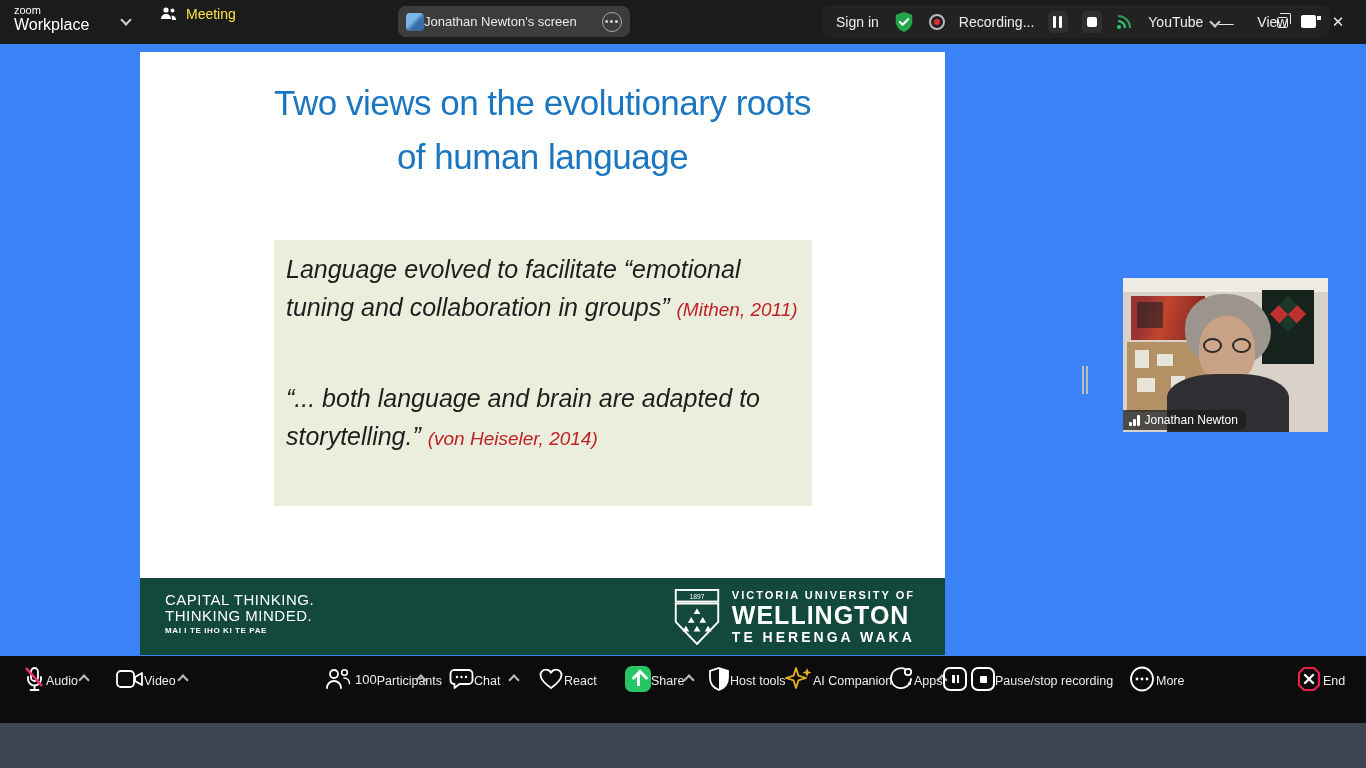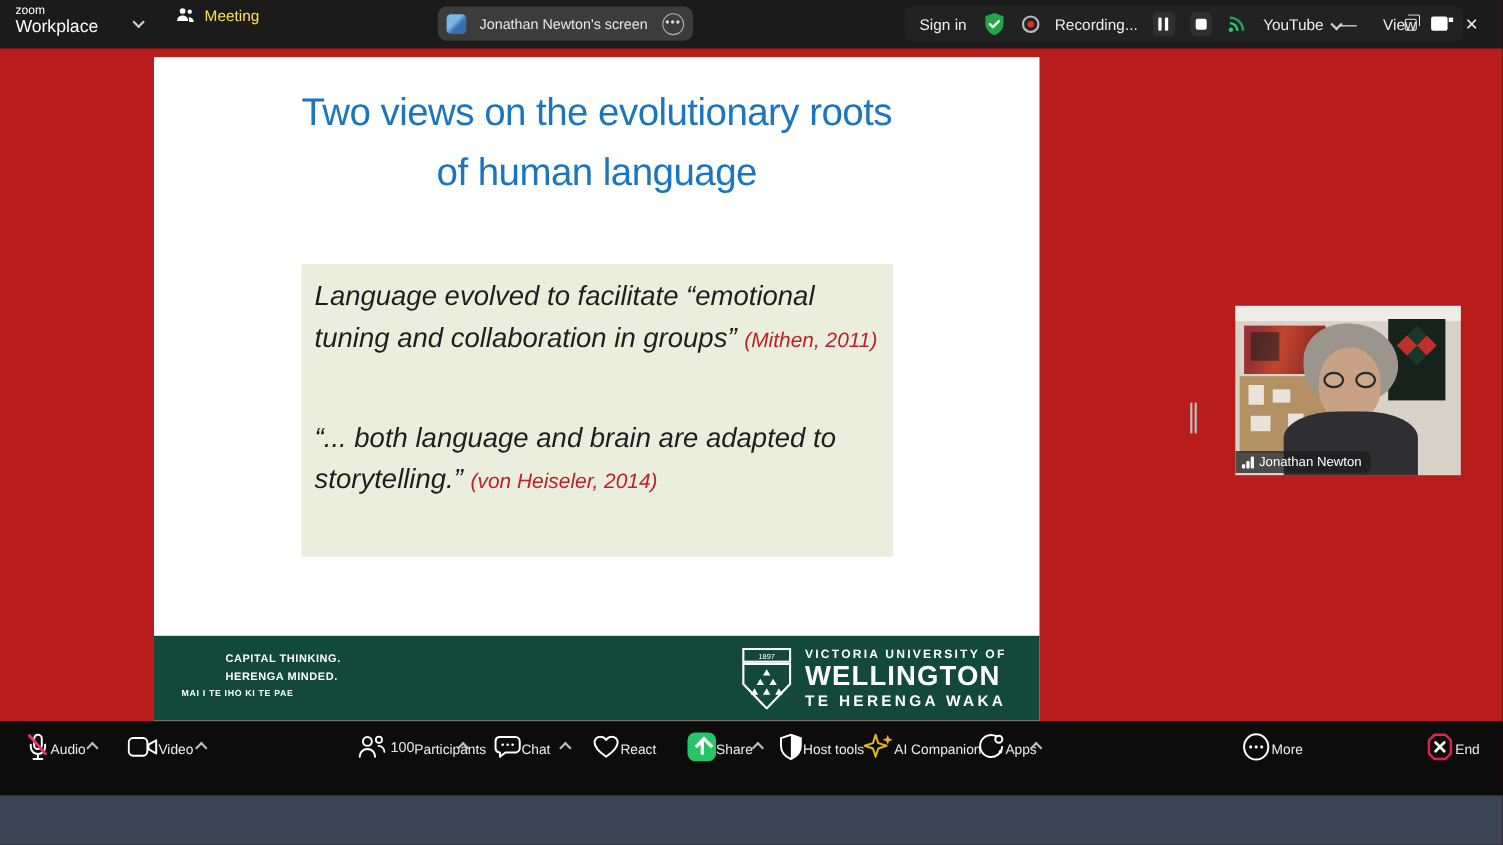--- a/index.html
+++ b/index.html
@@ -7,51 +7,51 @@
               font-family:"Liberation Sans","DejaVu Sans",sans-serif; }
 
   
   #titlebar { position:absolute; left:0; top:0; width:1366px; height:44px; background:#1b1b1b; }
   .brand { position:absolute; left:14px; top:4px; color:#fff; }
   .brand .z1 { font-size:11px; line-height:12px; }
   .brand .z2 { font-size:16px; line-height:18px; font-weight:500; }
   .chev-down { width:8px; height:8px; border-left:2px solid #cfcfcf; border-bottom:2px solid #cfcfcf; transform:rotate(-45deg); display:inline-block; }
   #brand-chevron { position:absolute; left:122px; top:16px; }
   #meeting-tab { position:absolute; left:160px; top:0; height:28px; display:flex; align-items:center; gap:8px; color:#fde047; font-size:14px; }
-  #screen-pill { position:absolute; left:398px; top:6px; width:232px; height:31px; background:#3c3c3c; border-radius:8px; display:flex; align-items:center; padding:0 8px; gap:12px; }
+  #screen-pill { position:absolute; left:398px; top:6px; width:232px; height:31px; background:#3c3c3c; border-radius:8px; display:flex; align-items:center; padding:0 8px; gap:0; }
   #screen-pill .mini-avatar { width:18px; height:18px; border-radius:4px; background:linear-gradient(135deg,#7db6e8 40%,#3a6ea8 60%); }
   #screen-pill .lbl { color:#e9e9e9; font-size:13px; flex:1; }
   .ellipsis-circle { width:20px; height:20px; border:1.5px solid #a9a9a9; border-radius:50%; color:#d8d8d8; font-size:11px; line-height:17px; text-align:center; letter-spacing:1px; }
   #tb-controls { position:absolute; left:822px; top:5px; height:33px; background:#222; border-radius:8px; display:flex; align-items:center; padding:0 14px; gap:14px; color:#eee; font-size:14px; }
   .shield-ok { width:22px; height:22px; }
   .rec-dot { width:16px; height:16px; border:2px solid #b9b9b9; border-radius:50%; position:relative; }
   .rec-dot::after { content:""; position:absolute; left:3px; top:3px; width:6px; height:6px; border-radius:50%; background:#e03131; }
   .pausebars { width:20px; height:22px; background:#2f2f2f; border-radius:5px; position:relative; }
   .pausebars::before,.pausebars::after { content:""; position:absolute; top:5px; width:3px; height:12px; background:#fff; border-radius:1px; }
   .pausebars::before{ left:5px; } .pausebars::after{ left:11px; }
   .stopsq { width:20px; height:22px; background:#2f2f2f; border-radius:5px; position:relative; }
   .stopsq::after { content:""; position:absolute; left:5px; top:6px; width:10px; height:10px; background:#fff; border-radius:2px; }
   .view-ic { width:15px; height:13px; background:#fff; border-radius:2px; position:relative; }
   .view-ic::after { content:""; position:absolute; right:-5px; top:1px; width:4px; height:4px; background:#fff; }
   .win-controls { position:absolute; right:0; top:0; height:44px; display:flex; }
   .win-btn { width:56px; height:44px; display:flex; align-items:center; justify-content:center; color:#e8e8e8; font-size:15px; }
   .restore-ic { width:11px; height:11px; border:1.5px solid #e8e8e8; border-radius:2px; position:relative; }
   .restore-ic::after { content:""; position:absolute; left:2px; top:-4.5px; width:10px; height:10px; border-top:1.5px solid #e8e8e8; border-right:1.5px solid #e8e8e8; border-radius:0 2px 0 0; }
 
   
-  #main { position:absolute; left:0; top:44px; width:1366px; height:612px; background:#b91c1c;padding-left:16px; }
+  #main { position:absolute; left:0; top:44px; width:1366px; height:612px; background:#3b82f6;padding-left:16px; }
   #slide { position:absolute; left:140px; top:8px; width:805px; height:603px; background:#fff; }
   #slide-title { position:absolute; left:0; top:24px; width:100%; text-align:center; color:#1b76c1; font-size:35px; line-height:54px; letter-spacing:-0.5px; font-weight:400; }
   #quote-box { position:absolute; left:134px; top:188px; width:538px; height:266px; background:#ebeedc; padding:10px 12px; color:#1e1e1e; font-size:25px; line-height:38px; }
   .cite { color:#bf2127; font-size:19px; }
   #quote-gap { height:50px; }
 
   #banner { position:absolute; left:0; bottom:0; width:805px; height:77px; background:#114а3a; background:#12493a; color:#fff; }
   #tagline { position:absolute; left:25px; top:14px; }
-  #tagline .t1 { font-size:10px; font-weight:bold; letter-spacing:0.5px; line-height:16px;margin-left:40px; }
+  #tagline .t1 { font-size:15px; font-weight:normal; letter-spacing:0.5px; line-height:16px; }
   #tagline .t3 { font-size:8px; font-weight:bold; letter-spacing:0.6px; margin-top:2px; }
   #uni-logo { position:absolute; right:30px; top:10px; display:flex; gap:12px; align-items:center; }
   #uni-shield { width:46px; height:56px; position:relative; }
   #uni-text .u1 { font-size:11px; letter-spacing:2px; font-weight:bold; line-height:14px; }
   #uni-text .u2 { font-size:25px; letter-spacing:1px; font-weight:bold; line-height:27px; }
   #uni-text .u3 { font-size:14px; letter-spacing:3px; font-weight:bold; line-height:16px; }
 
   
   #panel-handle { position:absolute; left:1082px; top:322px; width:8px; height:28px; display:flex; gap:2px; }
   #panel-handle i { width:2px; height:28px; background:#bdbdbd; }
@@ -166,21 +166,21 @@
 
     <div id="quote-box" style="background: rgb(235, 238, 220); font-style: italic;">
       <div><span>Language evolved to facilitate “emotional tuning and collaboration in groups” </span><span class="cite" style="color: rgb(191, 33, 39);">(Mithen, 2011)</span></div>
       <div id="quote-gap"></div>
       <div><span>“... both language and brain are adapted to storytelling.” </span><span class="cite" style="color: rgb(191, 33, 39);">(von Heiseler, 2014)</span></div>
     </div>
 
     <div id="banner" style="background: rgb(18, 73, 58);">
       <div id="tagline">
         <div class="t1">CAPITAL THINKING.</div>
-        <div class="t1">HERENGA MINDED.</div>
+        <div class="t1">THINKING MINDED.</div>
         <div class="t3">MAI I TE IHO KI TE PAE</div>
       </div>
       <div id="uni-logo">
         <svg id="uni-shield" viewBox="0 0 46 58">
           <rect x="1" y="1" width="44" height="12" fill="none" stroke="#fff" stroke-width="2"></rect>
           <text x="23" y="10" font-size="7" fill="#fff" text-anchor="middle" font-family="Liberation Sans, sans-serif">1897</text>
           <path d="M1 15 H45 V34 L23 57 L1 34 Z" fill="none" stroke="#fff" stroke-width="2"></path>
           <path d="M23 20l3.5 6h-7z" fill="#fff"></path>
           <path d="M17 29l3.5 6h-7z M29 29l3.5 6h-7z" fill="#fff"></path>
           <path d="M11.5 38l3.5 6h-7z M23 38l3.5 6h-7z M34.5 38l3.5 6h-7z" fill="#fff"></path>
@@ -322,20 +322,27 @@
       <svg width="26" height="26" viewBox="0 0 26 26">
         <path d="M18 3.5A10 10 0 1 0 23 13" fill="none" stroke="#fff" stroke-width="1.8" stroke-linecap="round"></path>
         <circle cx="20" cy="6" r="3.2" fill="none" stroke="#fff" stroke-width="1.8"></circle>
         <circle cx="21.5" cy="17.5" r="1.6" fill="#fff"></circle>
       </svg>
     </span>
     <span class="lbl">Apps</span>
   </div>
   <span class="tchev" style="left:938px"></span>
 
+  <div class="tbtn" style="left:943px; width:150px">
+    <span class="ic" style="gap:4px">
+      <span class="recbtn pause"></span>
+      <span class="recbtn stop"></span>
+    </span>
+    <span class="lbl">Pause/stop recording</span>
+  </div>
 
   <div class="tbtn" style="left:1128px">
     <span class="ic">
       <svg width="28" height="26" viewBox="0 0 28 26">
         <ellipse cx="14" cy="13" rx="11" ry="11.5" fill="none" stroke="#fff" stroke-width="1.8"></ellipse>
         <circle cx="9" cy="13" r="1.4" fill="#fff"></circle>
           <circle cx="14" cy="13" r="1.4" fill="#fff"></circle>
           <circle cx="19" cy="13" r="1.4" fill="#fff"></circle>
       </svg>
     </span>

